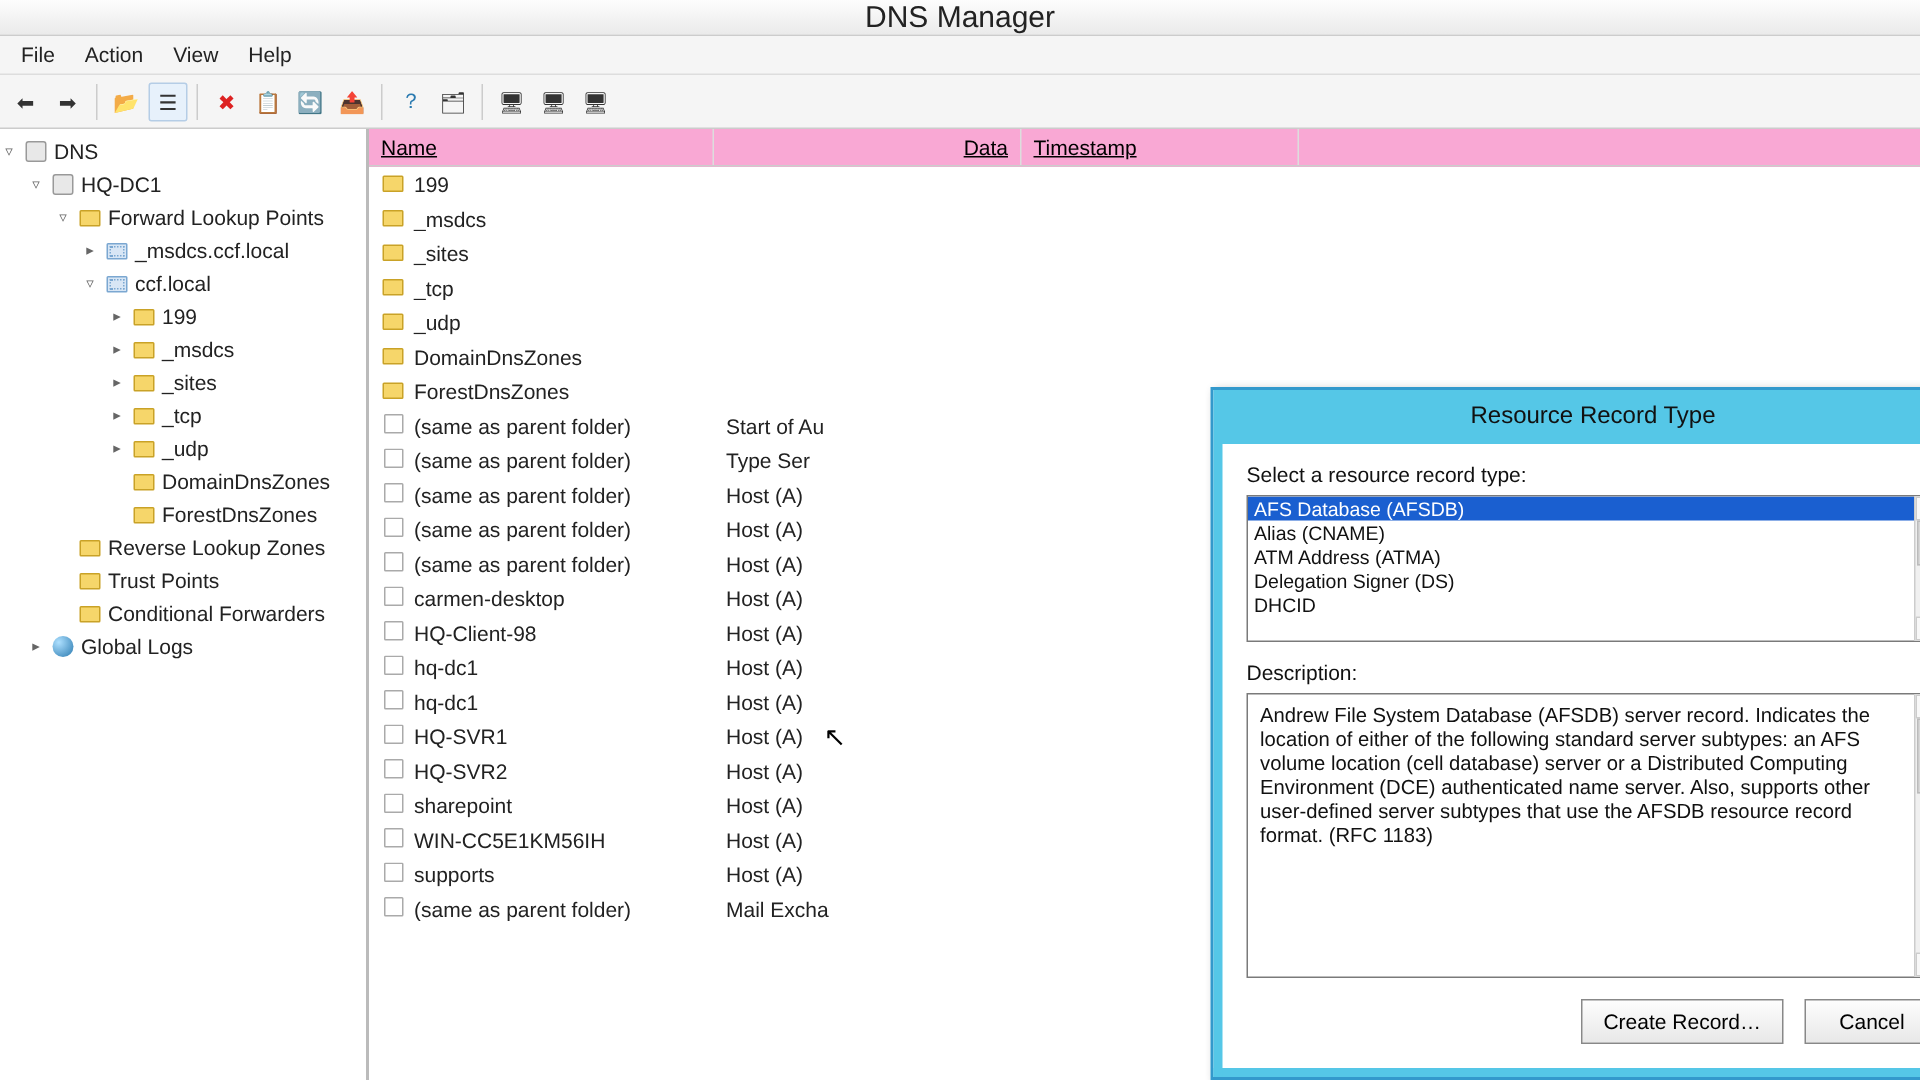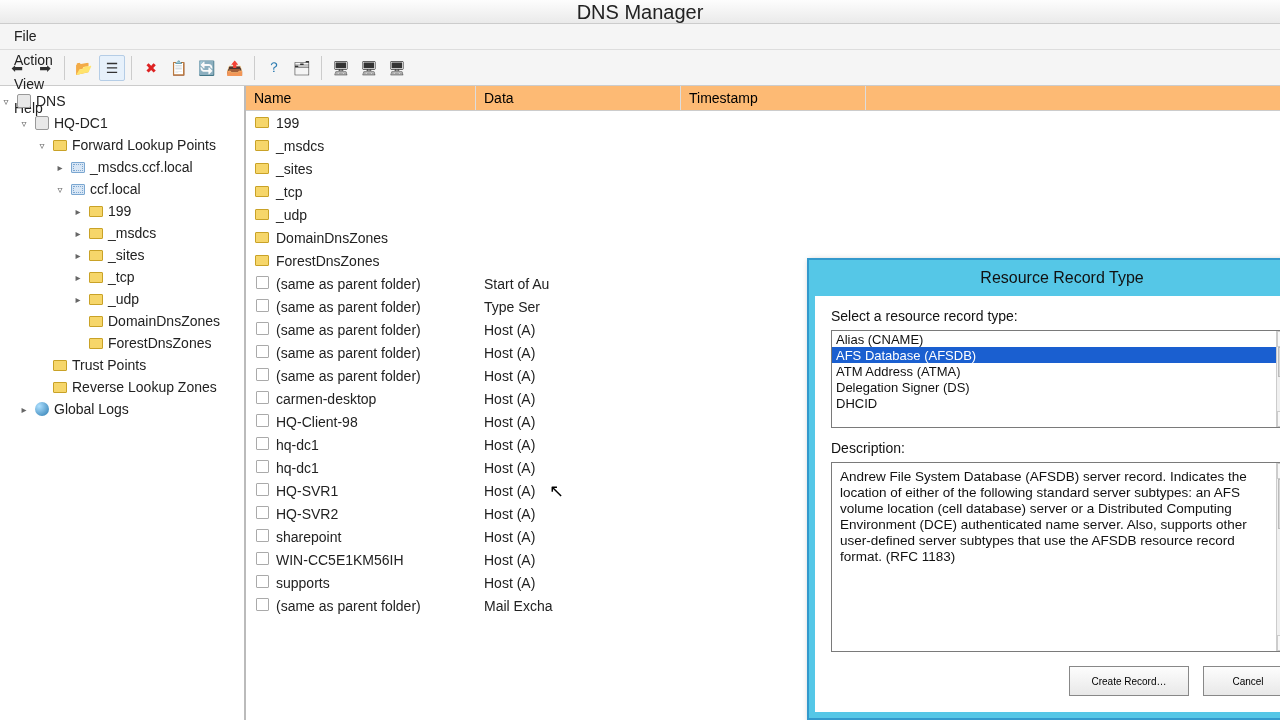--- a/index.html
+++ b/index.html
@@ -1,18 +1,18 @@
 <!DOCTYPE html>
 <html><head>
 <meta charset="utf-8">
 <style>
   * { box-sizing: border-box; font-family: "Segoe UI", Tahoma, sans-serif; }
   body { margin: 0; background: #fff; width: 1280px; height: 720px; overflow: hidden; }
   .title-bar { height: 24px; background: linear-gradient(#fdfdfd, #eaeaea); border-bottom: 1px solid #ccc; text-align: center; font-size: 20px; line-height: 24px; color: #222; }
-  .menu-bar { height: 26px; background: #f5f5f5; display: flex; padding: 0 4px; border-bottom: 1px solid #ddd; flex-direction: column; }
+  .menu-bar { height: 26px; background: #f5f5f5; display: flex; padding: 0 4px; border-bottom: 1px solid #ddd; }
   .menu-item { padding: 4px 10px; font-size: 14px; color: #222; cursor: default; }
   .tool-bar { height: 36px; background: #f5f5f5; border-bottom: 1px solid #ccc; display: flex; align-items: center; padding: 0 4px; gap: 2px;}
   .tool-btn { width: 26px; height: 26px; display: flex; align-items: center; justify-content: center; border: 1px solid transparent; border-radius: 2px; font-size: 14px; color: #333; }
   .tool-btn.bordered { border: 1px solid #b5cde6; background: #e7f1fb; }
   .tool-sep { width: 1px; height: 24px; background: #ccc; margin: 0 4px; }
   .main { display: flex; height: calc(720px - 24px - 26px - 36px); }
   .tree-pane { width: 246px; border-right: 2px solid #bbb; overflow: auto; padding: 4px 0; }
   .tree-node { display: flex; align-items: center; height: 22px; font-size: 14px; color: #222; white-space: nowrap;}
   .tree-toggle { width: 12px; text-align: center; font-size: 10px; color: #666; cursor: default; }
   .tree-icon { width: 16px; height: 16px; margin: 0 4px; display: inline-flex; align-items: center; justify-content: center; }
@@ -20,25 +20,25 @@
   .folder-blue { width: 14px; height: 11px; background: #d8e6f5; border: 1px solid #7ba7d1; border-radius: 1px; position: relative; }
   .folder-blue::after { content: ""; position: absolute; left: 1px; top: 1px; right: 1px; bottom: 1px; border: 1px dotted #7ba7d1; }
   .server-icon { width: 14px; height: 14px; background: #e8e8e8; border: 1px solid #999; border-radius: 2px; }
   .globe-icon { width: 14px; height: 14px; border-radius: 50%; background: radial-gradient(circle at 30% 30%, #aee0ff, #2a7ab0); }
   .indent-0 { padding-left: 0px; }
   .indent-1 { padding-left: 18px; }
   .indent-2 { padding-left: 36px; }
   .indent-3 { padding-left: 54px; }
   .indent-4 { padding-left: 72px; }
   .list-pane { flex: 1; overflow: auto; position: relative; }
-  .list-header { display: flex; border-bottom: 1px solid #ccc; background: #fdba74; position: sticky; top: 0; }
+  .list-header { display: flex; border-bottom: 1px solid #ccc; background: #f9a8d4; position: sticky; top: 0; text-decoration: underline; }
   .list-header .col { padding: 4px 8px; font-size: 14px; border-right: 1px solid #ddd; }
   .col-name { width: 230px; }
   .col-type { width: 195px; }
-  .col-data { width: 205px; }
+  .col-data { width: 205px; text-align: right; }
   .col-ts { width: 185px; }
   .list-row { display: flex; align-items: center; height: 23px; font-size: 14px; color: #222; }
   .list-row .cell { padding: 0 8px; overflow: hidden; white-space: nowrap; text-overflow: ellipsis; }
   .row-icon { width: 16px; display: inline-flex; margin-right: 6px; align-items: center; justify-content: center;}
   .rec-icon { width: 13px; height: 13px; border: 1px solid #aaa; background: #fff; border-radius: 1px; }
 
   
   .modal-backdrop { position: absolute; left: 561px; top: 172px; width: 510px; background: #fff; border: 2px solid #3399cc; box-shadow: 2px 2px 6px rgba(0,0,0,0.3); }
   .modal-title { height: 36px; background: #55c7e7; display: flex; align-items: center; justify-content: center; font-size: 16px; color: #111; position: relative; }
   .modal-body { padding: 12px 16px 16px; border: 6px solid #55c7e7; border-top: none; }
@@ -47,21 +47,21 @@
   .listbox-inner { flex: 1; overflow: hidden; }
   .listbox-item { font-size: 13px; padding: 1px 4px; color: #111; height: 16px; line-height: 15px;}
   .listbox-item.selected { background: #1a5fd0; color: #fff; }
   .scrollbar-v { width: 16px; background: #f0f0f0; border-left: 1px solid #ccc; display: flex; flex-direction: column; }
   .sb-btn { height: 16px; display: flex; align-items: center; justify-content: center; font-size: 9px; color: #555; border: 1px solid #ccc; background: #f8f8f8; }
   .sb-track { flex: 1; position: relative;}
   .sb-thumb { position:absolute; left:1px; right:1px; top:0; height:30px; background:#d8d8d8; border:1px solid #bbb;}
   .desc-box { border: 1px solid #7a7a7a; height: 190px; margin-top: 6px; display: flex; }
   .desc-text { flex: 1; padding: 6px 8px; font-size: 13.5px; line-height: 1.18; color: #111; overflow: hidden;}
   .modal-buttons { display: flex; justify-content: flex-end; gap: 14px; margin-top: 14px; }
-  .btn { min-width: 120px; height: 30px; border: 1px solid #888; background: linear-gradient(#fdfdfd, #e8e8e8); font-size: 10px; padding: 0 14px; cursor: default; display:flex; align-items:center; justify-content:center;}
+  .btn { min-width: 120px; height: 30px; border: 1px solid #888; background: linear-gradient(#fdfdfd, #e8e8e8); font-size: 14px; padding: 0 14px; cursor: default; display:flex; align-items:center; justify-content:center;}
   .btn.cancel { min-width: 90px; }
 
   .cursor { position:absolute; left:303px; top:394px; font-size:18px; color:#000; pointer-events:none;}
 </style>
 </head>
 <body>
 
 <div class="title-bar">DNS Manager</div>
 
 <div class="menu-bar">
@@ -175,28 +175,35 @@
         <span class="tree-icon">
           <span class="folder"></span>
         </span>
         <span>ForestDnsZones</span>
       </div>
       <div class="tree-node indent-2">
         <span class="tree-toggle"></span>
         <span class="tree-icon">
           <span class="folder"></span>
         </span>
-        <span>Trust Points</span>
+        <span>Reverse Lookup Zones</span>
       </div>
       <div class="tree-node indent-2">
         <span class="tree-toggle"></span>
         <span class="tree-icon">
           <span class="folder"></span>
         </span>
-        <span>Reverse Lookup Zones</span>
+        <span>Trust Points</span>
+      </div>
+      <div class="tree-node indent-2">
+        <span class="tree-toggle"></span>
+        <span class="tree-icon">
+          <span class="folder"></span>
+        </span>
+        <span>Conditional Forwarders</span>
       </div>
       <div class="tree-node indent-1">
         <span class="tree-toggle">▸</span>
         <span class="tree-icon">
           <span class="globe-icon"></span>
         </span>
         <span>Global Logs</span>
       </div>
     </div>
   <div class="list-pane">
@@ -387,22 +394,22 @@
 
     <div class="modal-backdrop">
       <div class="modal-title">
         <span>Resource Record Type</span>
 
       </div>
       <div class="modal-body">
         <div class="modal-label">Select a resource record type:</div>
         <div class="listbox">
           <div class="listbox-inner" id="types">
+              <div class="listbox-item selected">AFS Database (AFSDB)</div>
               <div class="listbox-item">Alias (CNAME)</div>
-              <div class="listbox-item selected">AFS Database (AFSDB)</div>
               <div class="listbox-item">ATM Address (ATMA)</div>
               <div class="listbox-item">Delegation Signer (DS)</div>
               <div class="listbox-item">DHCID</div>
             </div>
           <div class="scrollbar-v">
             <div class="sb-btn">▲</div>
             <div class="sb-track">
                 <div class="sb-thumb"></div>
               </div>
             <div class="sb-btn">▼</div>

